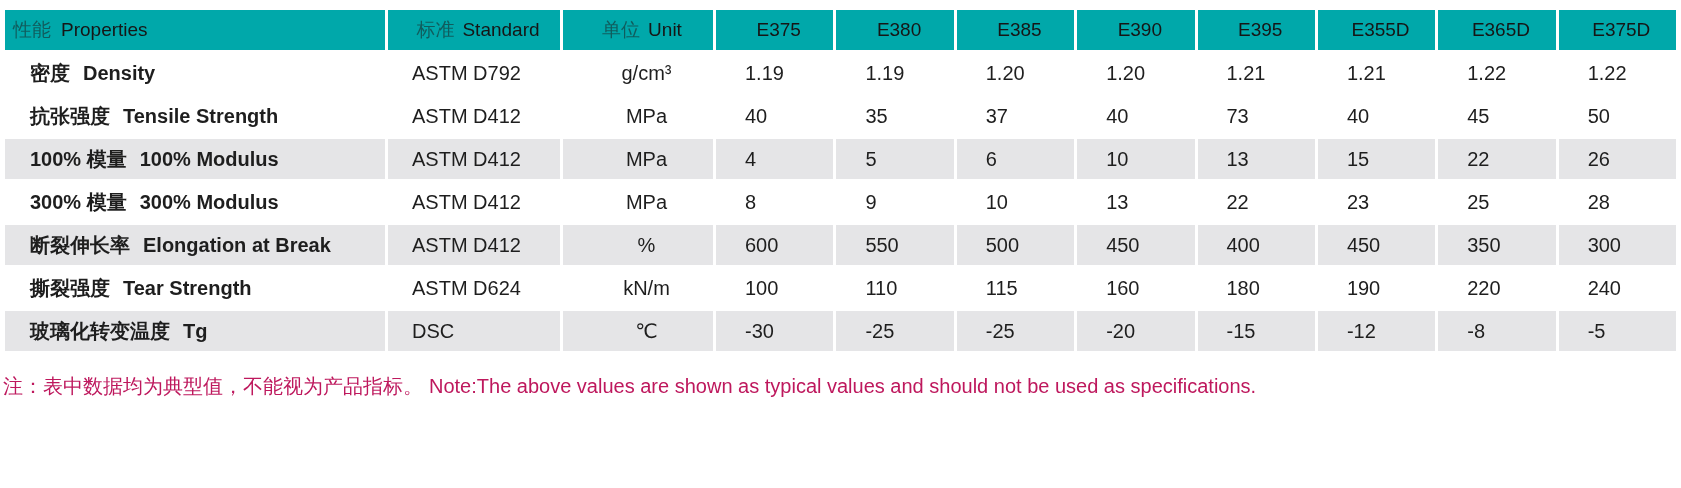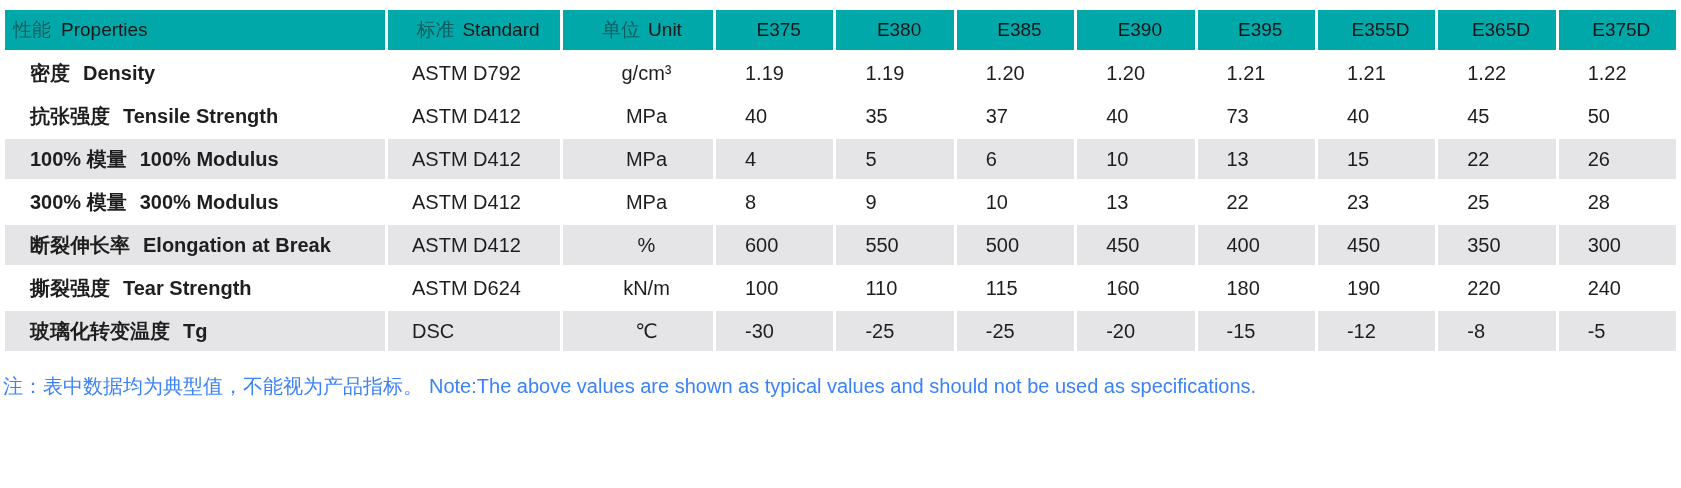--- a/index.html
+++ b/index.html
@@ -45,21 +45,21 @@
   tbody td{background:var(--row-bg);}
   tbody tr.alt td{background:var(--alt-bg);}
   td.c-prop{text-align:left;padding-left:25px;font-weight:bold;}
   td.c-std{text-align:left;padding-left:24px;}
   td.c-unit{text-align:center;padding-left:17px;}
   td.c-val{text-align:left;padding-left:29px;}
   .en{margin-left:13px;}
   .note{
     margin:19px 0 0 3px;
     font-size:20px;
-    color:#3b82f6;
+    color:#be185d;
   }
   .note .note-en{margin-left:6px;}
 </style>
 </head>
 <body>
 
 <table>
   <colgroup>
     <col style="width:380px">
     <col style="width:172px">

